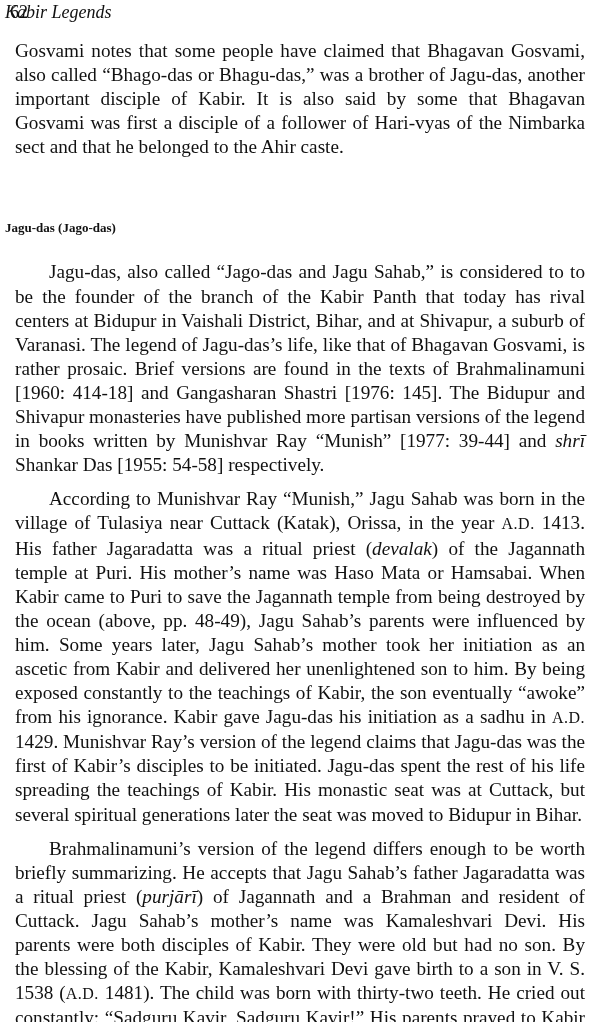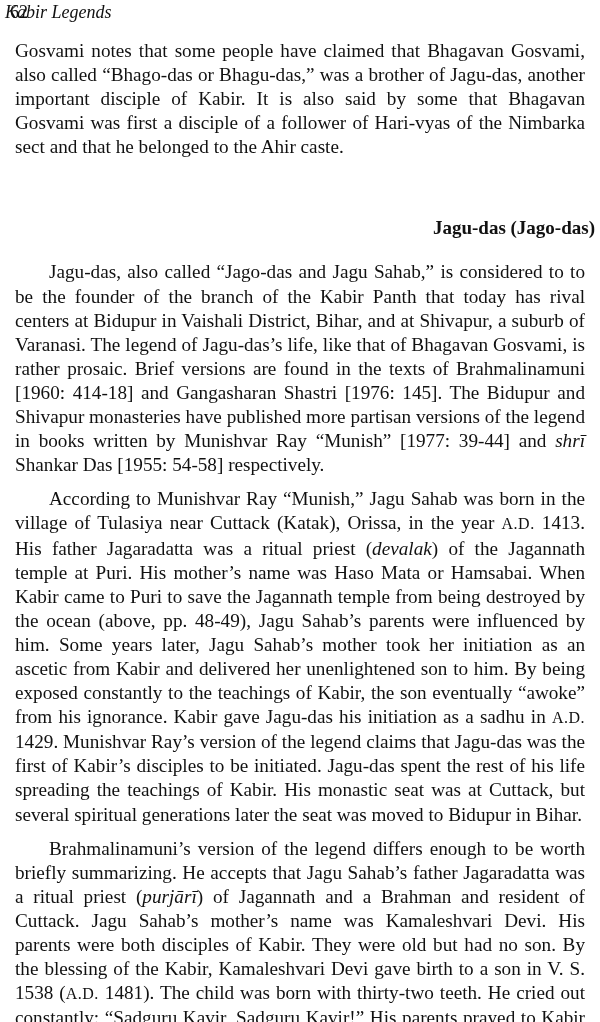--- a/index.html
+++ b/index.html
@@ -44,25 +44,24 @@
       margin: 10px;
       font-size: 19.2px;
       line-height: 24.1px;
       text-align: justify;
       text-align-last: auto;
     }
     .first-para {
       margin-top: 9px;
     }
     .section-heading {
-      margin: 57px 0 0 14px;
-      font-size: 19px;
+      margin: 57px 0 0 0;
+      font-size: 13px;
       line-height: 24px;
       font-weight: bold;
-      text-align: right;
     }
     .indent {
       text-indent: 34px;
     }
     .para-after-heading {
       margin-top: 20px;
     }
     .sc {
       font-size: 16px;
       letter-spacing: 0.5px;

